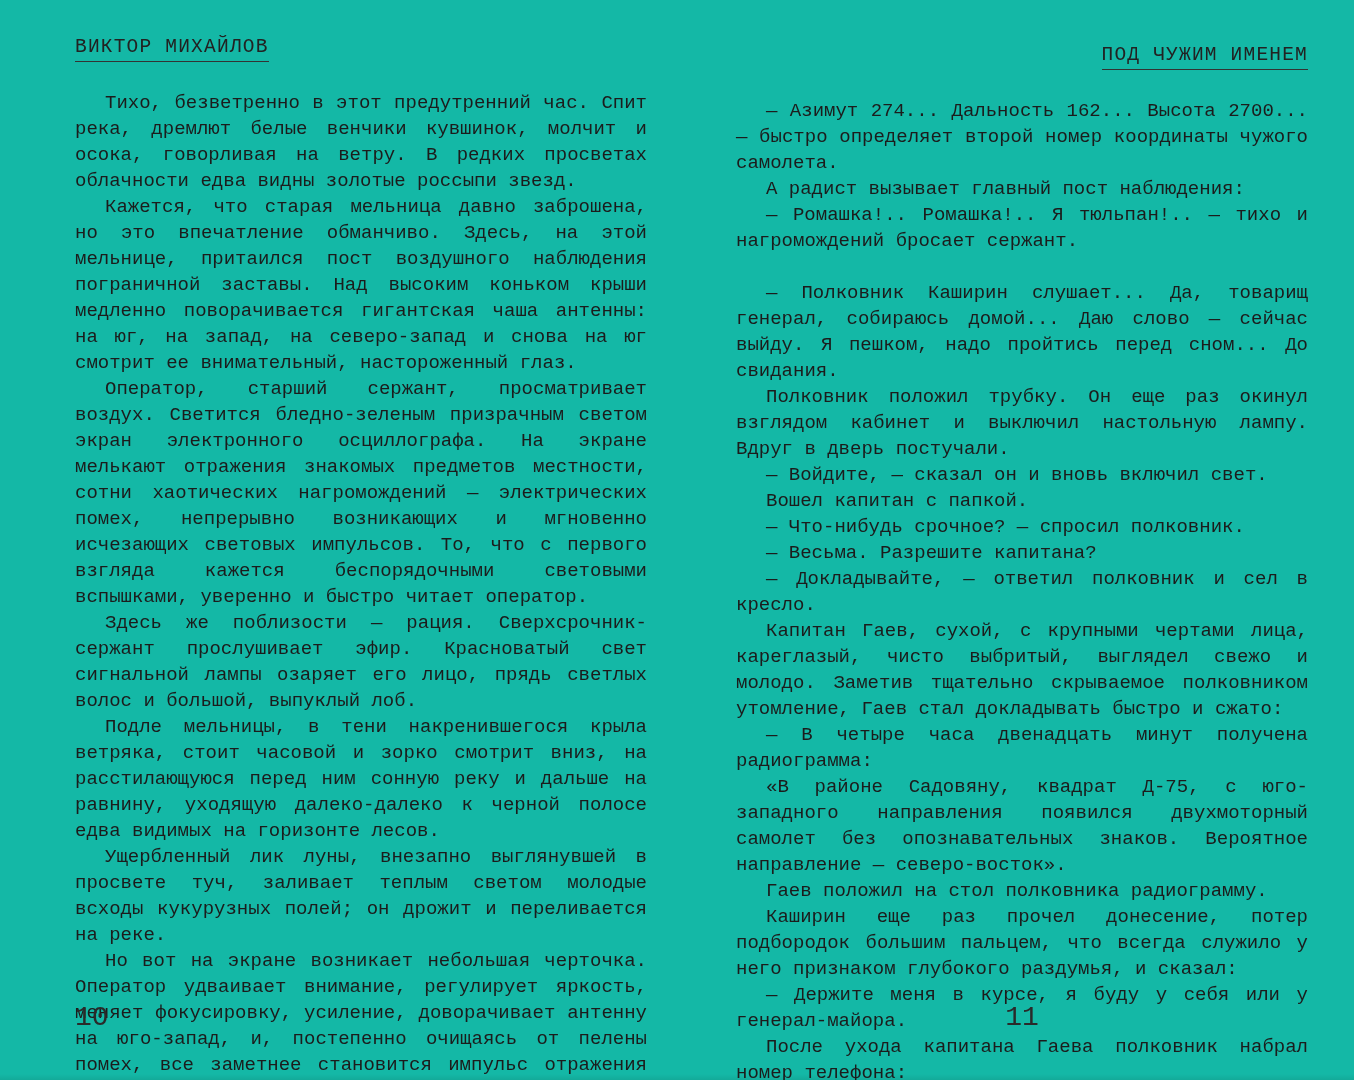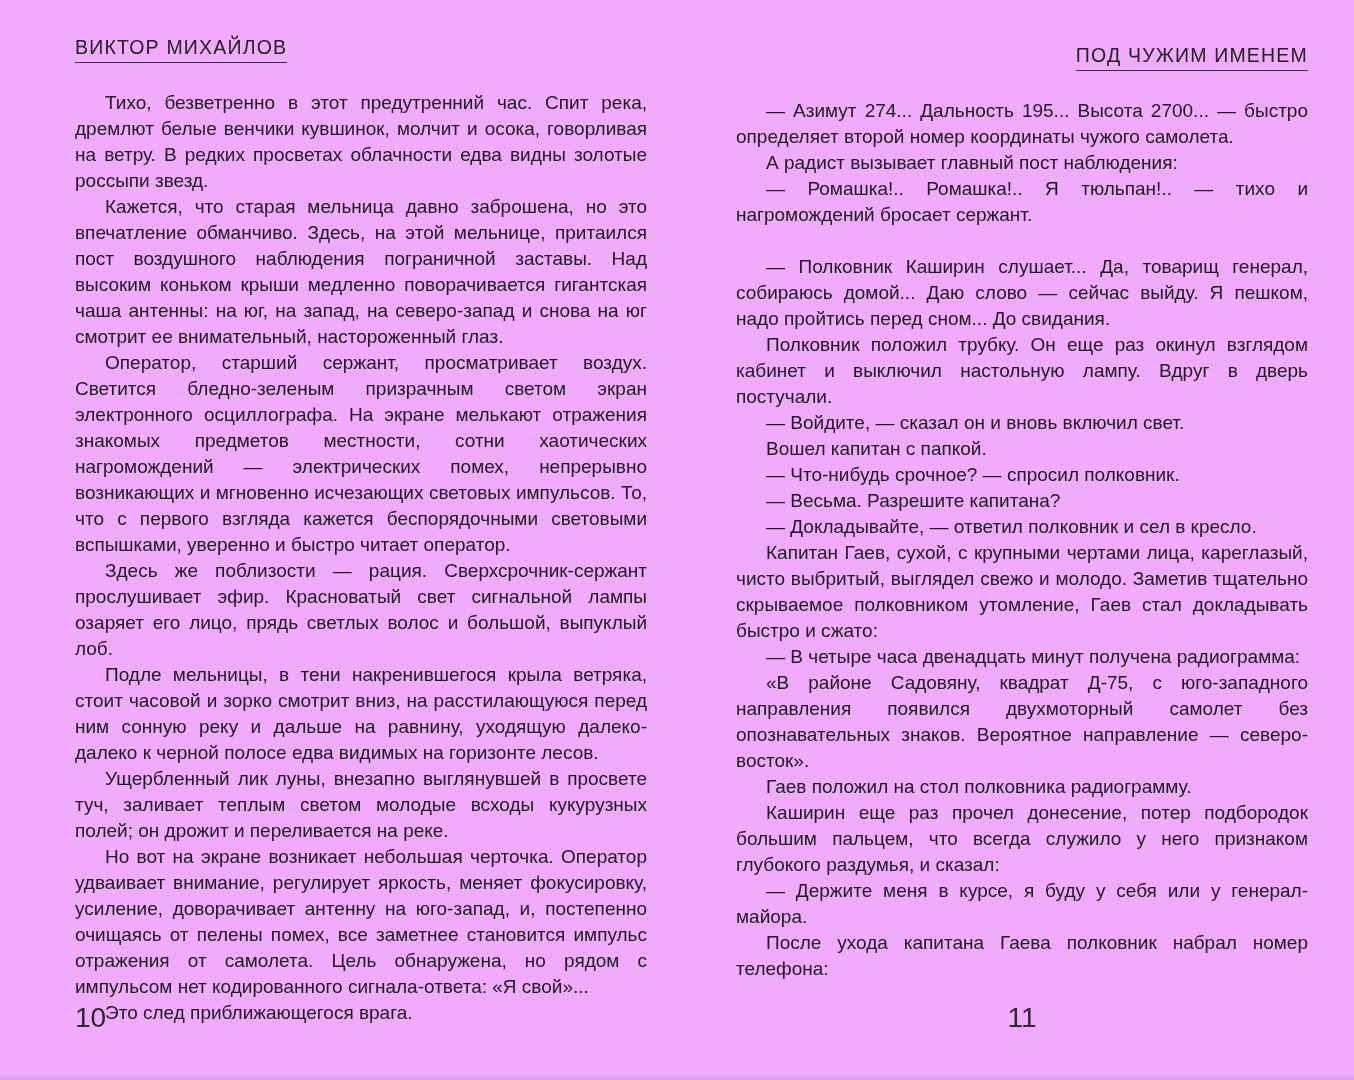--- a/index.html
+++ b/index.html
@@ -4,23 +4,23 @@
 <style>
   html, body {
     margin: 0;
     padding: 0;
     background: #e8e8e8;
   }
   .spread {
     position: relative;
     width: 1354px;
     height: 1080px;
-    background: #f0abfc;
+    background: #14b8a6;
     overflow: hidden;
-    font-family: Liberation Sans, sans-serif;
+    font-family: Liberation Mono, monospace;
     color: #1e1e1e;
   }
   
   .spread::after {
     content: "";
     position: absolute;
     left: 0; right: 0; bottom: 0;
     height: 6px;
     background: linear-gradient(to bottom, rgba(0,0,0,0), rgba(0,0,0,0.08));
     pointer-events: none;
@@ -90,21 +90,21 @@
         <p>Но вот на экране возникает небольшая черточка. Оператор удваивает внимание, регулирует яркость, меняет фокусировку, усиление, доворачивает антенну на юго-запад, и, постепенно очищаясь от пелены помех, все заметнее становится импульс отражения от самолета. Цель обнаружена, но рядом с импульсом нет кодированного сигнала-ответа: «Я свой»...</p>
         <p>Это след приближающегося врага.</p>
       </div>
   </section>
 
   <section class="page page-right">
     <div class="running-head-row">
       <span class="running-head">ПОД ЧУЖИМ ИМЕНЕМ</span>
     </div>
     <div class="page-body">
-        <p>— Азимут 274... Дальность 195... Высота 2700... — быстро определяет второй номер координаты чужого самолета.</p>
+        <p>— Азимут 274... Дальность 162... Высота 2700... — быстро определяет второй номер координаты чужого самолета.</p>
         <p>А радист вызывает главный пост наблюдения:</p>
         <p>— Ромашка!.. Ромашка!.. Я тюльпан!.. — тихо и нагромождений бросает сержант.</p>
         <p class="scene-break"></p>
         <p>— Полковник Каширин слушает... Да, товарищ генерал, собираюсь домой... Даю слово — сейчас выйду. Я пешком, надо пройтись перед сном... До свидания.</p>
         <p>Полковник положил трубку. Он еще раз окинул взглядом кабинет и выключил настольную лампу. Вдруг в дверь постучали.</p>
         <p>— Войдите, — сказал он и вновь включил свет.</p>
         <p>Вошел капитан с папкой.</p>
         <p>— Что-нибудь срочное? — спросил полковник.</p>
         <p>— Весьма. Разрешите капитана?</p>
         <p>— Докладывайте, — ответил полковник и сел в кресло.</p>

